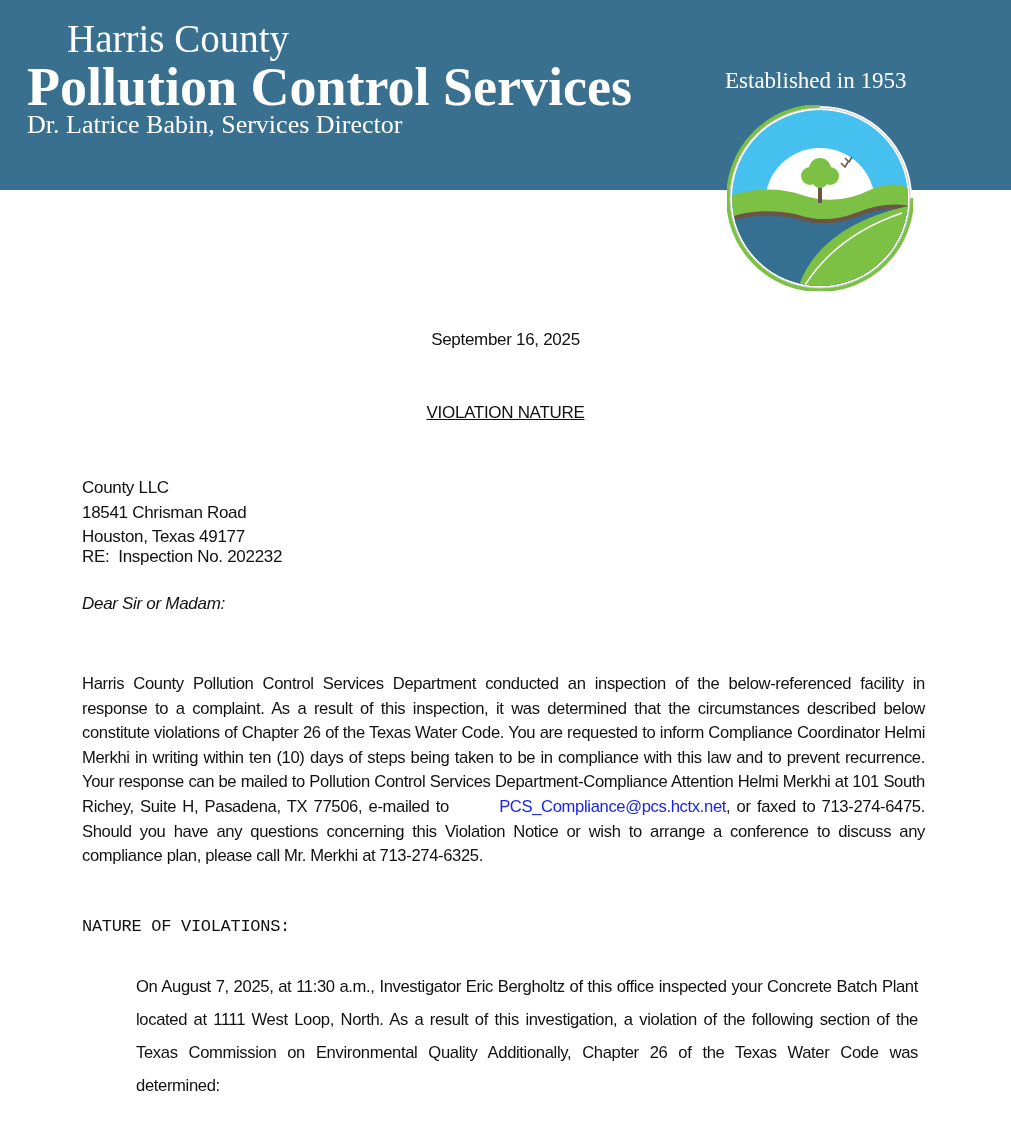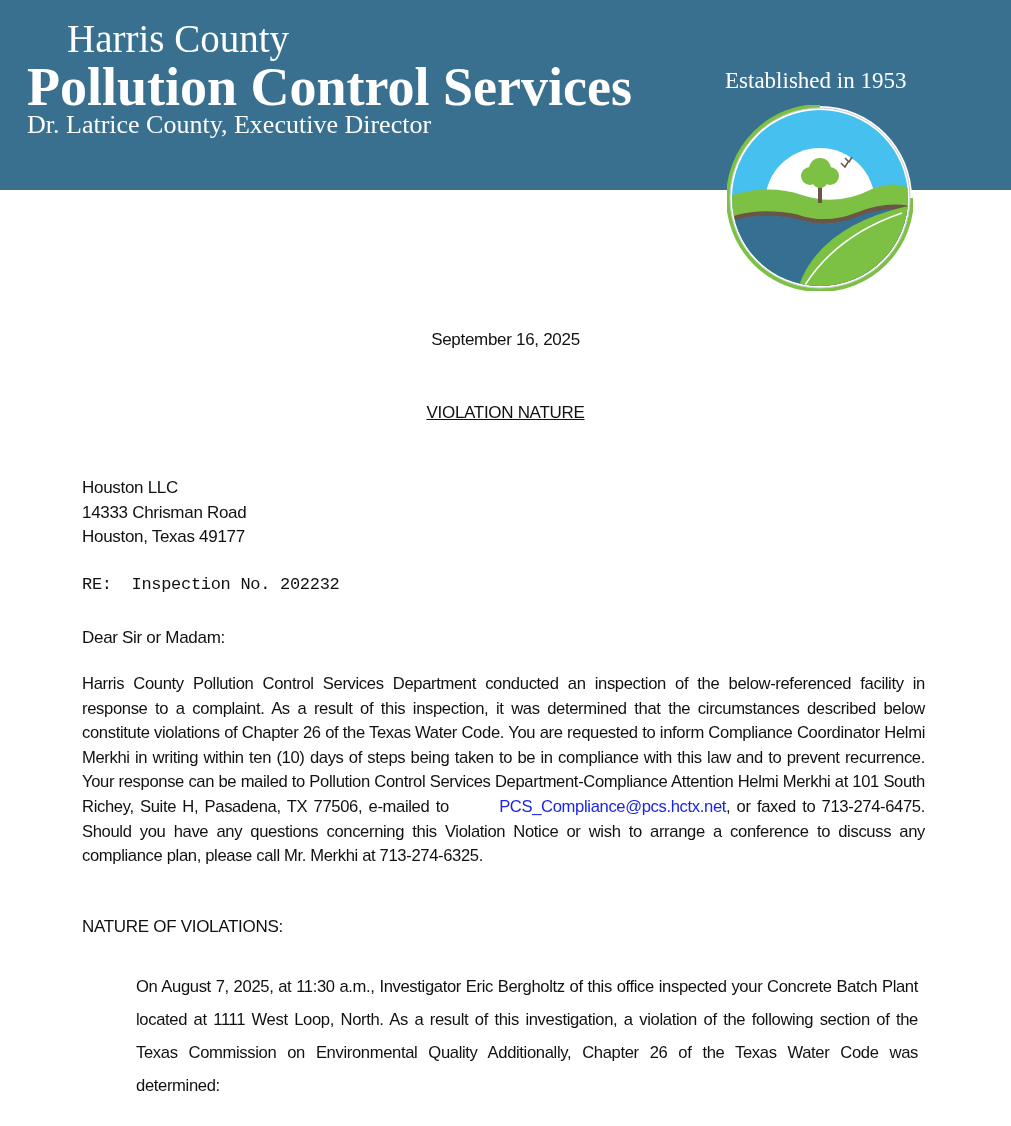--- a/index.html
+++ b/index.html
@@ -15,40 +15,40 @@
     .hdr-est { left: 725px; top: 56px; font-size: 23px; margin-top: 12px; }
     .logo { position: absolute; left: 727px; top: 105px; width: 186px; height: 186px; }
     .body-text {
       font-family: "Liberation Sans", sans-serif; font-size: 17px; color: #111;
       position: absolute; letter-spacing: -0.3px;
     }
     .centered { left: 0; width: 1011px; text-align: center; }
     .date { top: 330px; }
     .notice-title { top: 403px; text-decoration: underline; }
     .addr { left: 82px; top: 476px; line-height: 24.5px; }
-    .re { left: 82px; top: 575px; font-family: Liberation Mono, monospace; }
-    .salutation { left: 82px; top: 628px; }
+    .re { left: 82px; top: 547px; }
+    .salutation { left: 82px; top: 594px; font-style: italic; }
     .para {
       left: 82px; top: 672px; width: 843px; line-height: 24.6px;
       text-align: justify; font-size: 16.6px; letter-spacing: -0.35px;
     }
     .email-link { color: #1a24e8; text-decoration: none; margin-left: 44px; }
-    .nature { left: 82px; top: 917px; }
+    .nature { left: 82px; top: 917px; font-family: Liberation Mono, monospace; }
     .indent-para {
       left: 136px; top: 970px; width: 782px; line-height: 33px;
       text-align: justify; font-size: 16.6px; letter-spacing: -0.35px;
     }
   </style>
 </head>
 <body>
 
 <div class="banner"></div>
 <div class="hdr hdr-county">Harris County</div>
 <div class="hdr hdr-title">Pollution Control Services</div>
-<div class="hdr hdr-director">Dr. Latrice County, Executive Director</div>
+<div class="hdr hdr-director">Dr. Latrice Babin, Services Director</div>
 <div class="hdr hdr-est">Established in 1953</div>
 
 <svg class="logo" viewBox="0 0 186 186">
   <defs>
     <clipPath id="circ">
         <circle cx="93" cy="93" r="88"></circle>
       </clipPath>
   </defs>
   <circle cx="93" cy="93" r="92" fill="#ffffff"></circle>
   <g clip-path="url(#circ)">
@@ -74,22 +74,22 @@
     <path d="M118 53 l4 4 l3 -5" stroke="#6b5546" stroke-width="1.5" fill="none"></path>
   </g>
   <path d="M93 1 A92 92 0 1 0 185 93" stroke="#7cc143" stroke-width="4" fill="none"></path>
   <circle cx="93" cy="93" r="90" stroke="#cccccc" stroke-width="1" fill="none"></circle>
 </svg>
 
 <div class="body-text centered date">September 16, 2025</div>
 <div class="body-text centered notice-title">VIOLATION NATURE</div>
 
 <div class="body-text addr">
-  <div>Houston LLC</div>
-  <div>14333 Chrisman Road</div>
+  <div>County LLC</div>
+  <div>18541 Chrisman Road</div>
   <div>Houston, Texas 49177</div>
 </div>
 
 <div class="body-text re" style="white-space:pre;">RE:  Inspection No. 202232</div>
 <div class="body-text salutation">Dear Sir or Madam:</div>
 
 <div class="body-text para"><span>Harris County Pollution Control Services Department conducted an inspection of the below-referenced facility in response to a complaint.  As a result of this inspection, it was determined that the circumstances described below constitute violations of Chapter 26 of the Texas Water Code. You are requested to inform Compliance Coordinator Helmi Merkhi in writing within ten (10) days of steps being taken to be in compliance with this law and to prevent recurrence. Your response can be mailed to Pollution Control Services Department-Compliance Attention Helmi Merkhi at 101 South Richey, Suite H, Pasadena, TX 77506, e-mailed to </span><a class="email-link">PCS_Compliance@pcs.hctx.net</a><span>, or faxed to 713-274-6475. Should you have any questions concerning this Violation Notice or wish to arrange a conference to discuss any compliance plan, please call Mr. Merkhi at 713-274-6325.</span></div>
 
 <div class="body-text nature">NATURE OF VIOLATIONS:</div>
 

